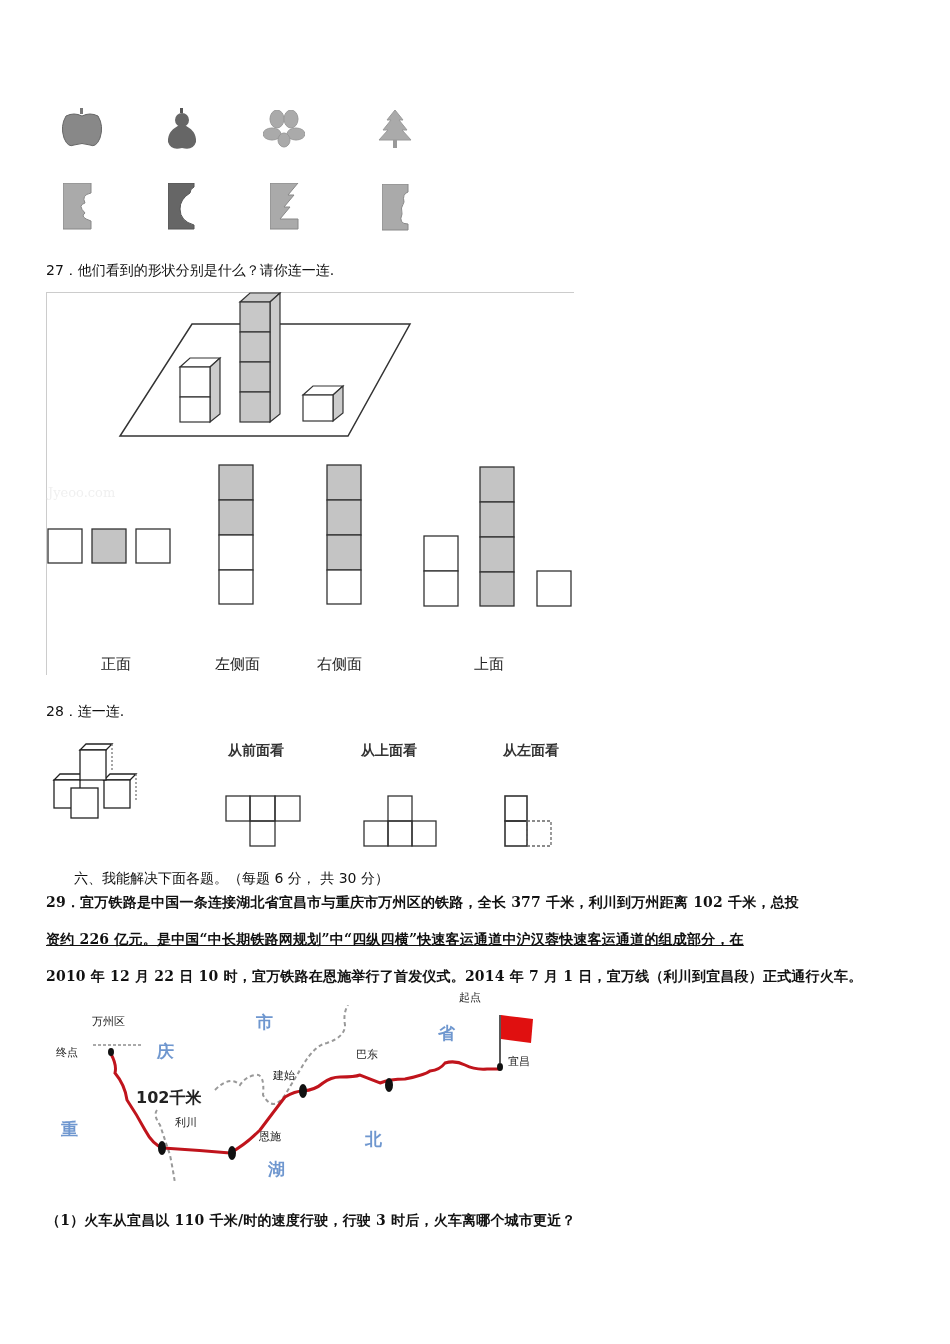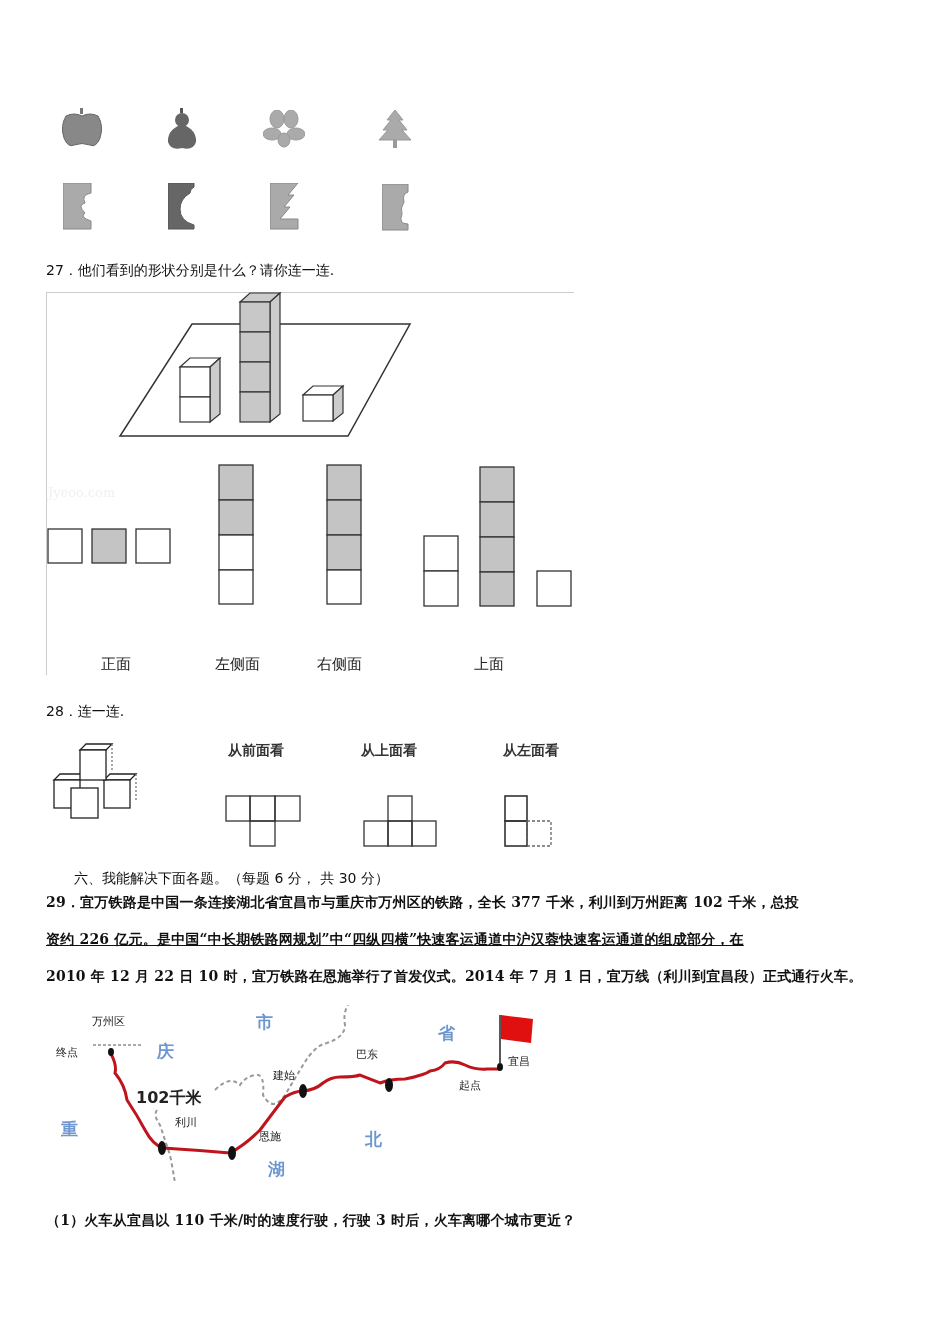--- a/index.html
+++ b/index.html
@@ -237,21 +237,21 @@
   </svg>
 </div>
 
 <div class="abs map-label" style="left:92px; top:1014px;">万州区</div>
 <div class="abs map-label" style="left:56px; top:1045px;text-align:center;">终点</div>
 <div class="abs map-dist" style="left:136px; top:1088px;">102千米</div>
 <div class="abs map-label" style="left:175px; top:1115px;">利川</div>
 <div class="abs map-label" style="left:273px; top:1068px;">建始</div>
 <div class="abs map-label" style="left:259px; top:1129px;">恩施</div>
 <div class="abs map-label" style="left:356px; top:1047px;">巴东</div>
-<div class="abs map-label" style="left:459px; top:1078px;">起点</div>
+<div class="abs map-label" style="left:459px; top:990px;">起点</div>
 <div class="abs map-label" style="left:508px; top:1054px;">宜昌</div>
 
 <div class="abs map-region" style="left:61px; top:1118px;">重</div>
 <div class="abs map-region" style="left:157px; top:1040px;">庆</div>
 <div class="abs map-region" style="left:256px; top:1011px;">市</div>
 <div class="abs map-region" style="left:268px; top:1158px;">湖</div>
 <div class="abs map-region" style="left:365px; top:1128px;">北</div>
 <div class="abs map-region" style="left:438px; top:1022px;">省</div>
 
 <div class="abs q-text" style="left:46px; top:1212px; font-size:14px;">（1）火车从宜昌以 110 千米/时的速度行驶，行驶 3 时后，火车离哪个城市更近？</div>

